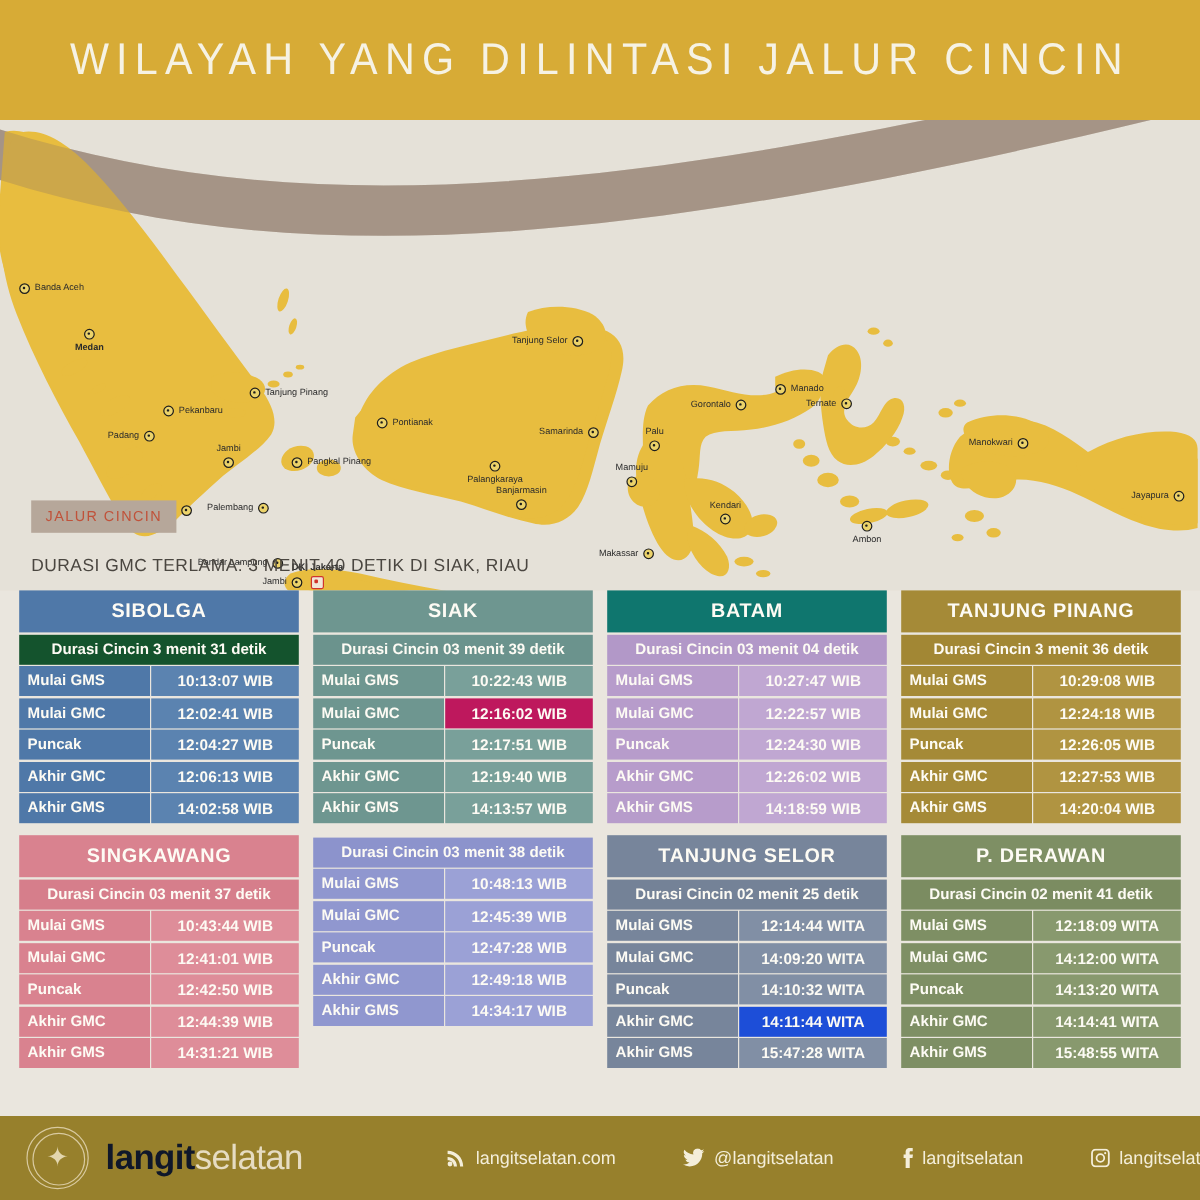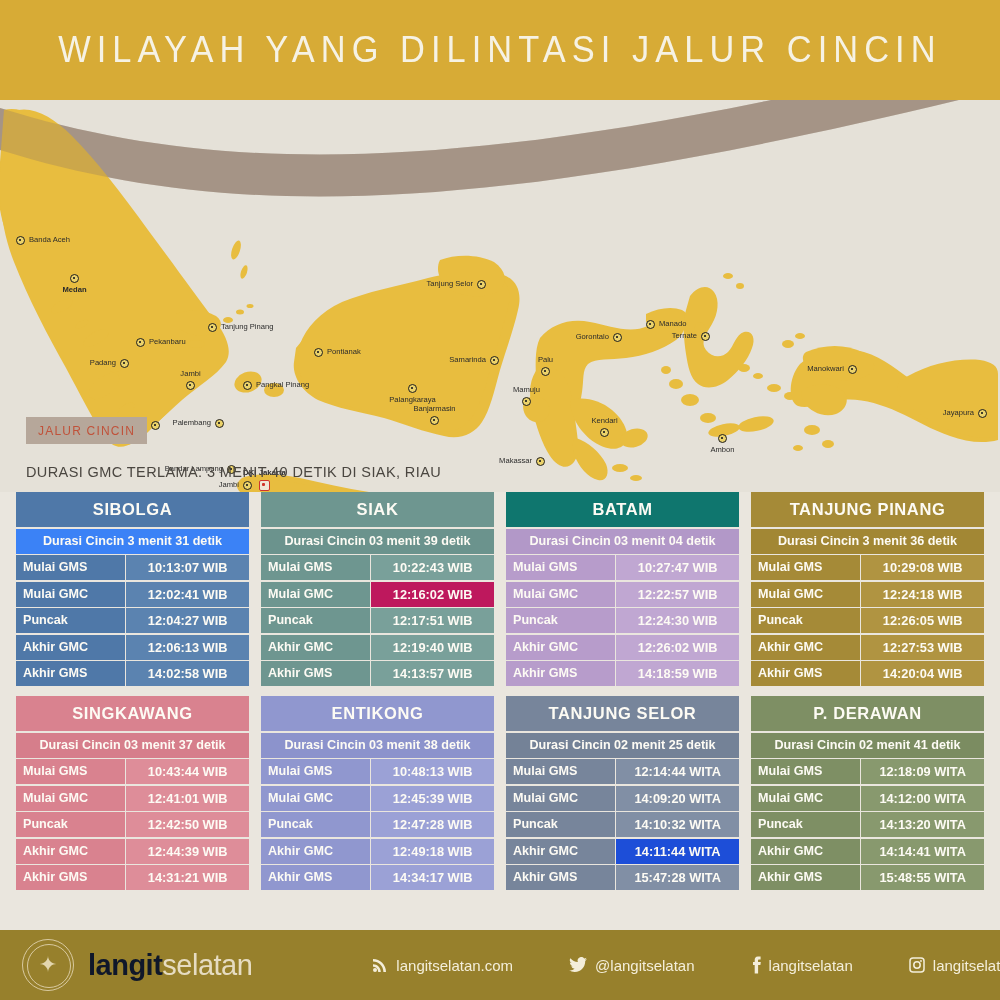--- a/index.html
+++ b/index.html
@@ -378,21 +378,21 @@
 
     <div class="legend">
       <span class="legend-text">JALUR CINCIN</span>
     </div>
     <div class="caption">DURASI GMC TERLAMA: 3 MENIT 40 DETIK DI SIAK, RIAU</div>
   </div>
 
   <div class="grid" id="card-grid">
       <div class="card">
         <div class="title" style="background:#4f78a8">SIBOLGA</div>
-        <div class="sub" style="background:#3b82f6">Durasi Cincin 3 menit 31 detik</div>
+        <div class="sub" style="background:#14532d">Durasi Cincin 3 menit 31 detik</div>
         <div class="row">
           <div class="k" style="background:#4f78a8">Mulai GMS</div>
           <div class="v" style="background:#5b83b0">10:13:07 WIB</div>
         </div>
         <div class="row">
           <div class="k" style="background:#4f78a8">Mulai GMC</div>
           <div class="v" style="background:#5b83b0">12:02:41 WIB</div>
         </div>
         <div class="row">
           <div class="k" style="background:#4f78a8">Puncak</div>
@@ -497,21 +497,20 @@
         <div class="row">
           <div class="k" style="background:#d9828f">Akhir GMC</div>
           <div class="v" style="background:#de8d99">12:44:39 WIB</div>
         </div>
         <div class="row">
           <div class="k" style="background:#d9828f">Akhir GMS</div>
           <div class="v" style="background:#de8d99">14:31:21 WIB</div>
         </div>
       </div>
       <div class="card">
-        <div class="title" style="background:#9097cf">ENTIKONG</div>
         <div class="sub" style="background:#8c93cc">Durasi Cincin 03 menit 38 detik</div>
         <div class="row">
           <div class="k" style="background:#9097cf">Mulai GMS</div>
           <div class="v" style="background:#9ba1d6">10:48:13 WIB</div>
         </div>
         <div class="row">
           <div class="k" style="background:#9097cf">Mulai GMC</div>
           <div class="v" style="background:#9ba1d6">12:45:39 WIB</div>
         </div>
         <div class="row">

